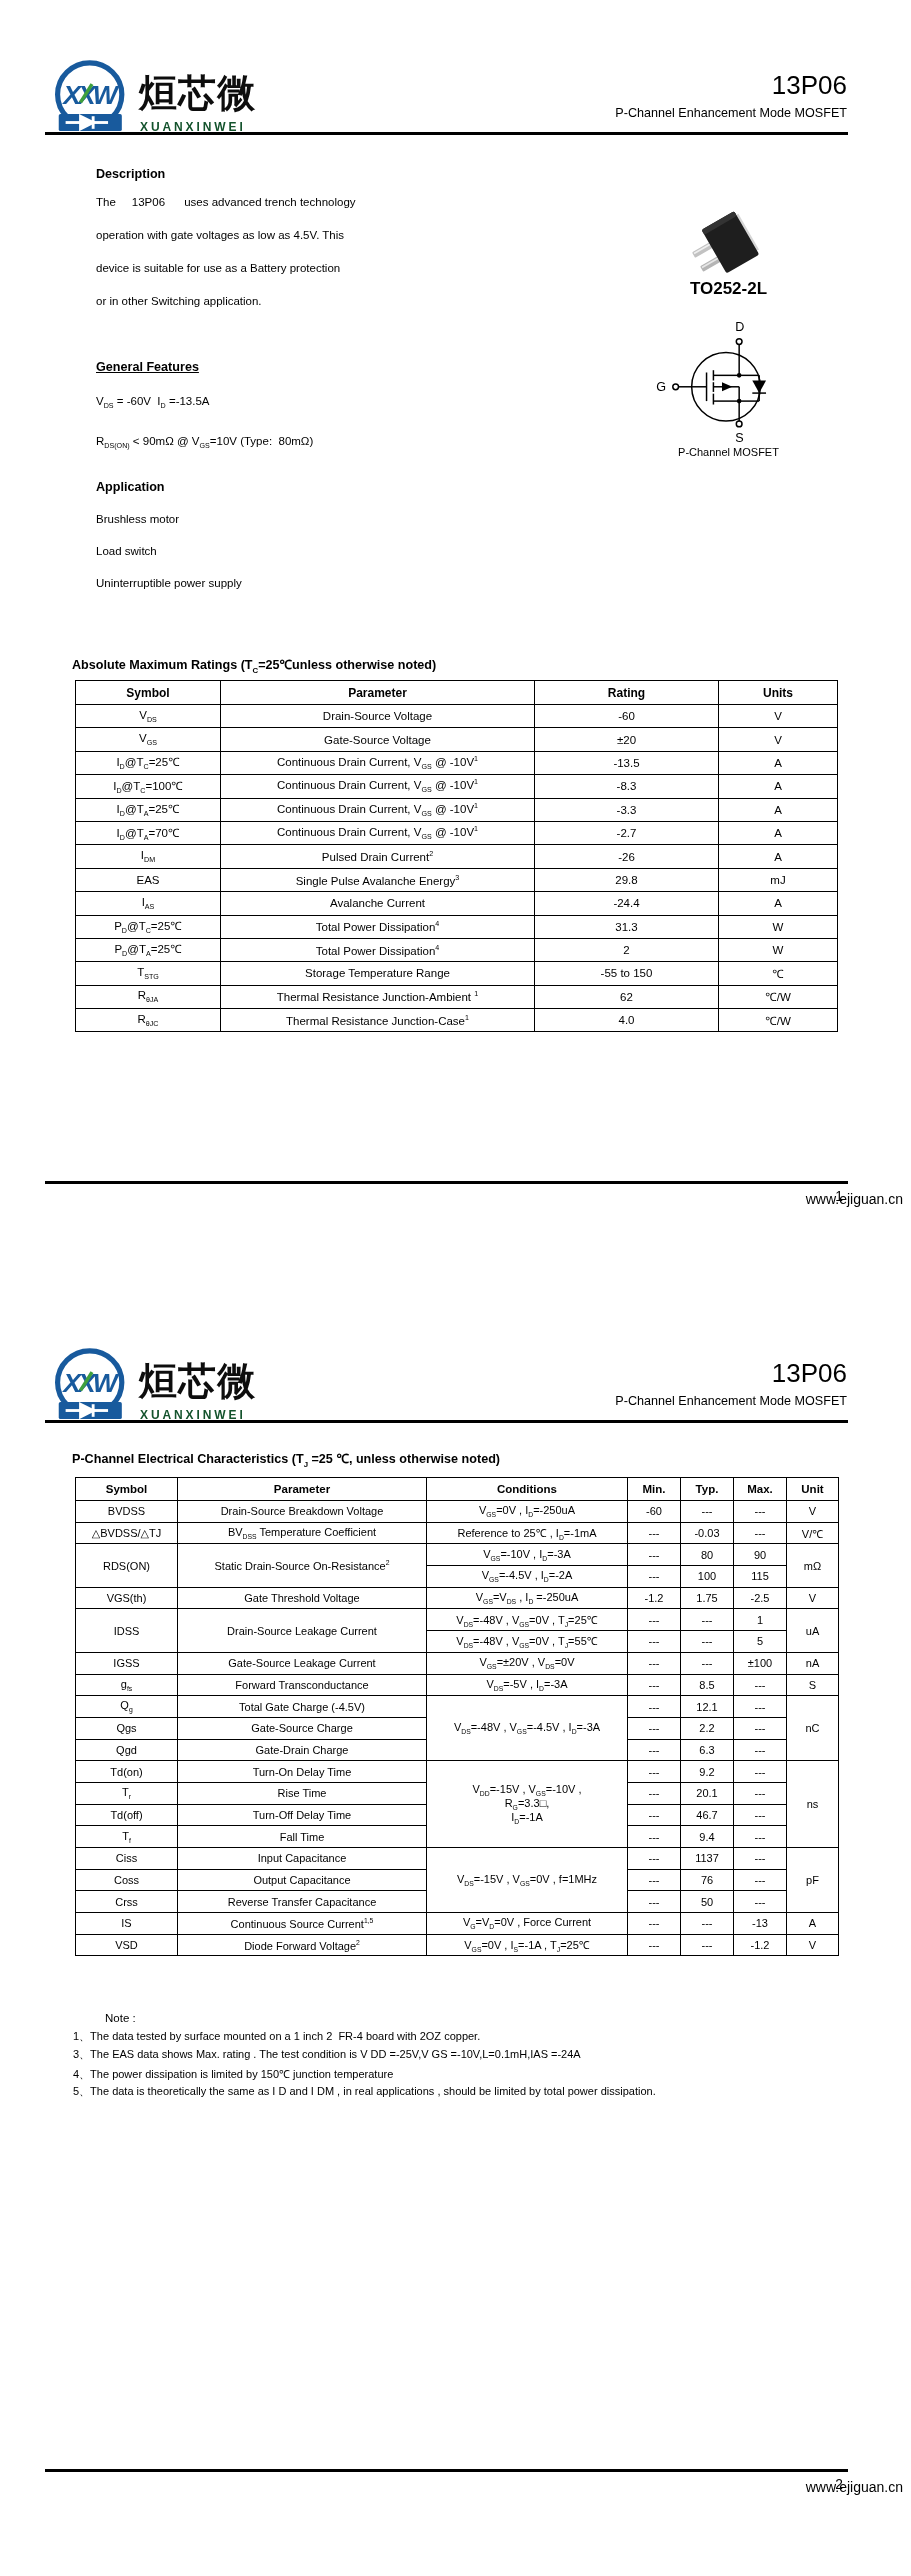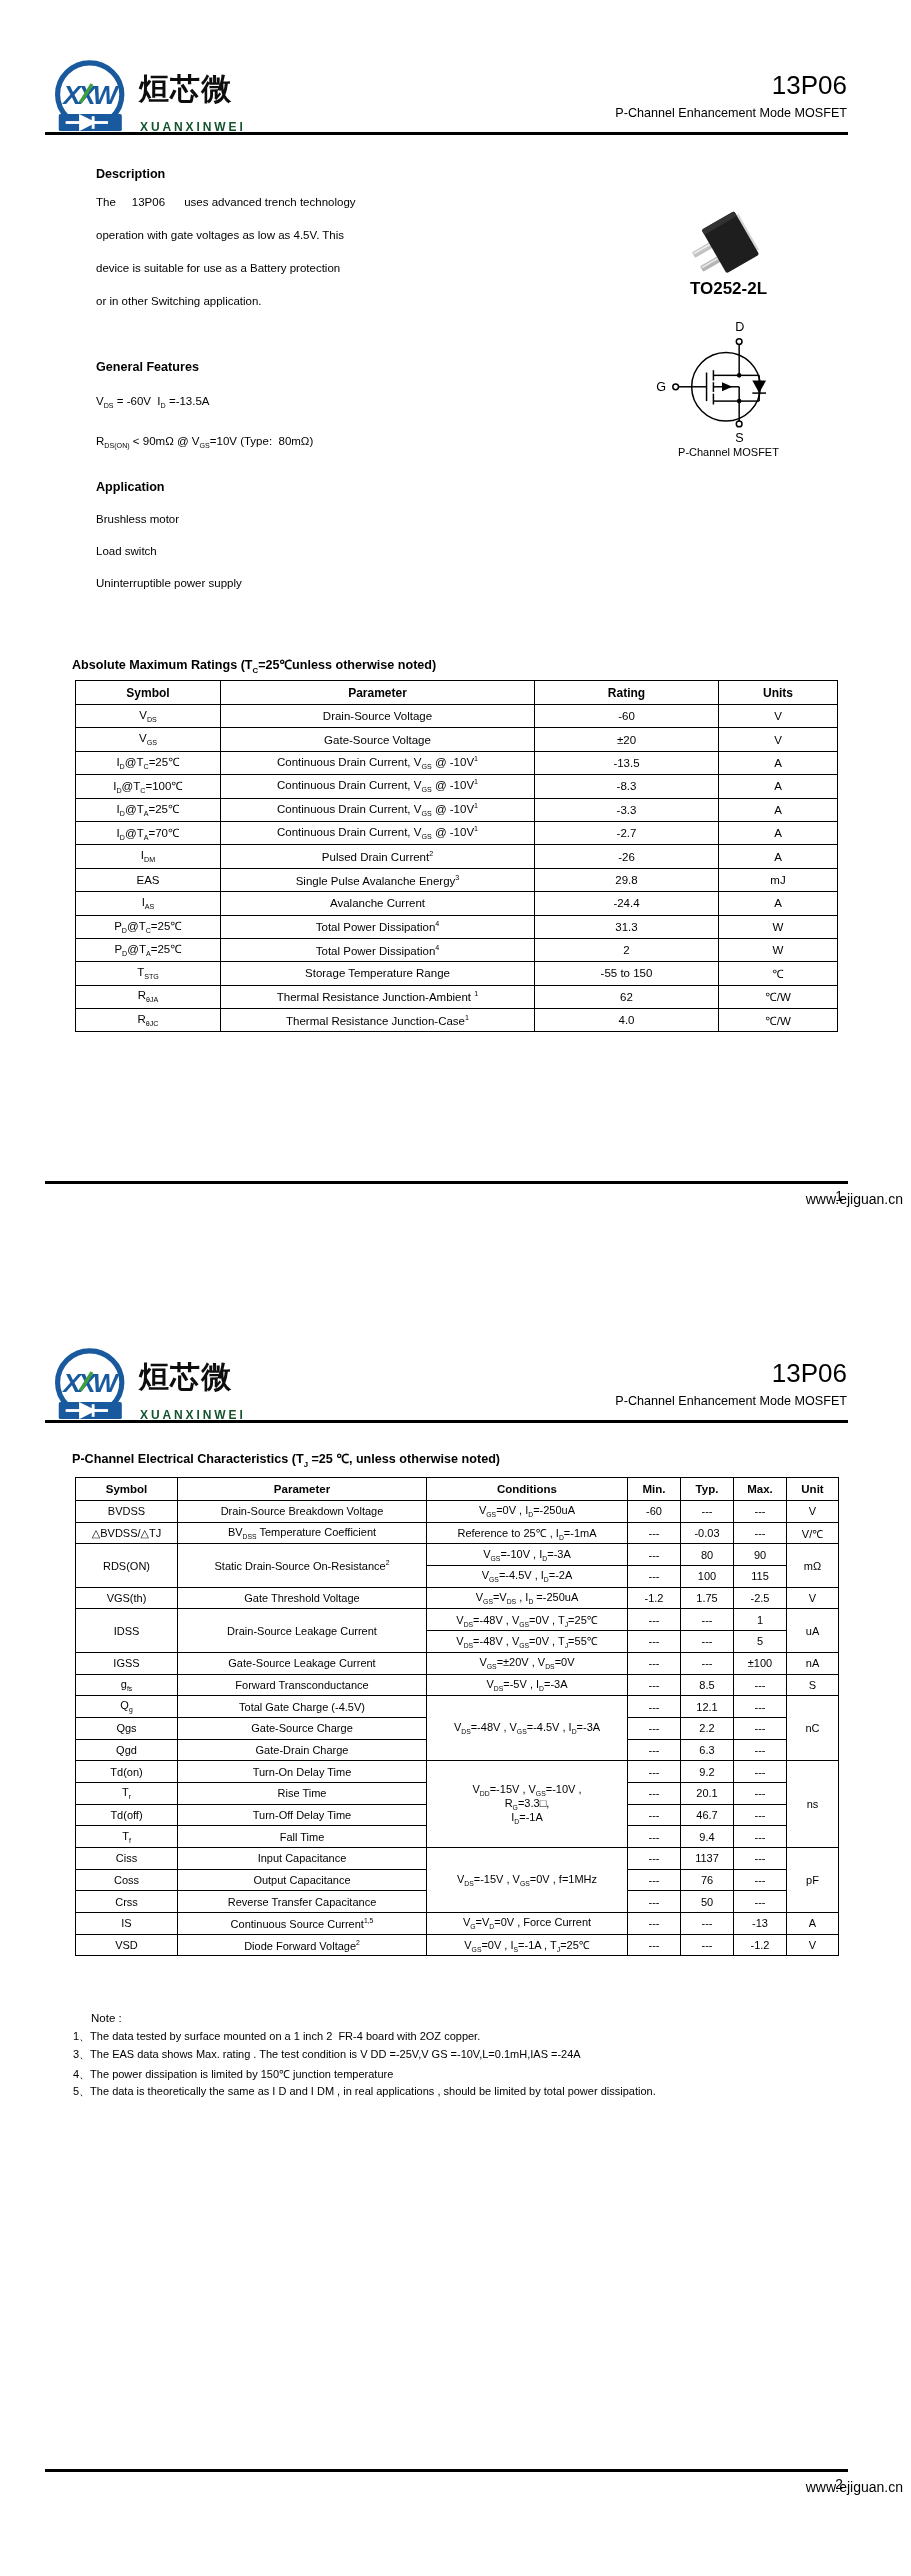--- a/index.html
+++ b/index.html
@@ -8,21 +8,21 @@
     font-family:"Liberation Sans", sans-serif; color:#000; overflow:hidden;
   }
   .page { position:absolute; left:0; width:911px; height:1288px; }
   #page1 { top:0; }
   #page2 { top:1288px; }
 
   .abs { position:absolute; }
 
   
   .logo-wrap { left:54px; top:60px; width:275px; height:86px; }
-  .brand-cn { position:absolute; left:85px; top:13.8px; font-size:30px; font-weight:bold; letter-spacing:1.1px; color:#0d0d0d; line-height:1; }
+  .brand-cn { position:absolute; left:85px; top:13.8px; font-size:38px; font-weight:bold; letter-spacing:1.1px; color:#0d0d0d; line-height:1; }
   .brand-en { position:absolute; left:86px; top:60px; font-size:12px; letter-spacing:2.9px; color:#14532d; font-weight:bold; }
   .part-number { right:64px; top:72px; font-size:26px; text-align:right; line-height:1; }
   .doc-subtitle { right:64px; top:106px; font-size:12.6px; text-align:right; }
   .rule { position:absolute; left:45px; right:63px; height:2.9px; background:#000; }
   .hdr-rule { top:132px; }
   .ftr-rule { top:1181px; }
   .ftr-url  { left:0; right:8px; top:1191px; text-align:right; font-size:14px; }
   .ftr-page { right:68px; top:1189px; font-size:13.8px; }
 
   
@@ -82,21 +82,21 @@
     <div class="rule hdr-rule"></div>
 
     <div class="abs sec" style="left:96px; top:168px;">Description</div>
     <div class="abs desc-lines" style="left:96px; top:196px; width:379px;">
       <div>The     13P06      uses advanced trench technology</div>
       <div>operation with gate voltages as low as 4.5V. This</div>
       <div>device is suitable for use as a Battery protection</div>
       <div>or in other Switching application.</div>
     </div>
 
-    <div class="abs sec" style="left:96px; top:361px;">General Features</div>
+    <div class="abs sec" style="left:96px; top:361px;text-decoration:underline;">General Features</div>
     <div class="abs gf-line" style="left:96px; top:395px;">V<sub>DS</sub> = -60V  I<sub>D</sub> =-13.5A</div>
     <div class="abs gf-line" style="left:96px; top:435px;text-align:right;">R<sub>DS(ON)</sub> &lt; 90mΩ @ V<sub>GS</sub>=10V (Type:  80mΩ)</div>
 
     <div class="abs sec" style="left:96px; top:481px;">Application</div>
     <div class="abs app-items" style="left:96px; top:513px;">
       <div>Brushless motor</div>
       <div>Load switch</div>
       <div>Uninterruptible power supply</div>
     </div>
 
@@ -466,21 +466,21 @@
             <td>Diode Forward Voltage<sup>2</sup></td>
             <td>V<sub>GS</sub>=0V , I<sub>S</sub>=-1A , T<sub>J</sub>=25℃</td>
             <td>---</td>
             <td>---</td>
             <td>-1.2</td>
             <td>V</td>
           </tr>
     </tbody>
       </table>
 
-    <div class="abs note-title" style="left:59px; top:724px;padding-left:32px;">Note :</div>
+    <div class="abs note-title" style="left:73px; top:724px;padding-left:32px;">Note :</div>
     <div class="abs note-items" style="left:73px; top:741px;">
       <div>1、The data tested by surface mounted on a 1 inch 2  FR-4 board with 2OZ copper.</div>
       <div>3、The EAS data shows Max. rating . The test condition is V DD =-25V,V GS =-10V,L=0.1mH,IAS =-24A</div>
       <div>4、The power dissipation is limited by 150℃ junction temperature</div>
       <div>5、The data is theoretically the same as I D and I DM , in real applications , should be limited by total power dissipation.</div>
     </div>
 
     <div class="rule ftr-rule"></div>
     <div class="abs ftr-url">www.ejiguan.cn</div>
     <div class="abs ftr-page">2</div>

